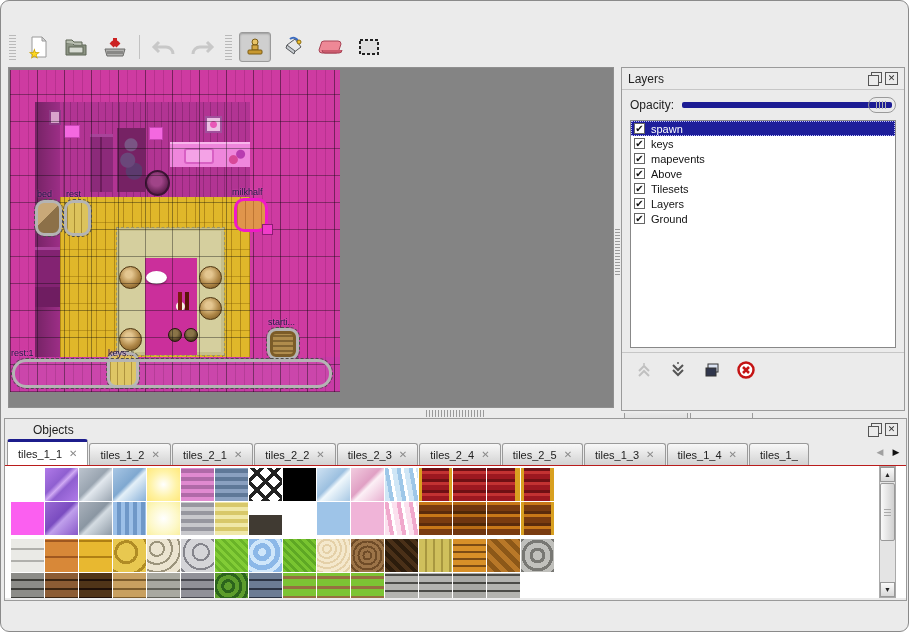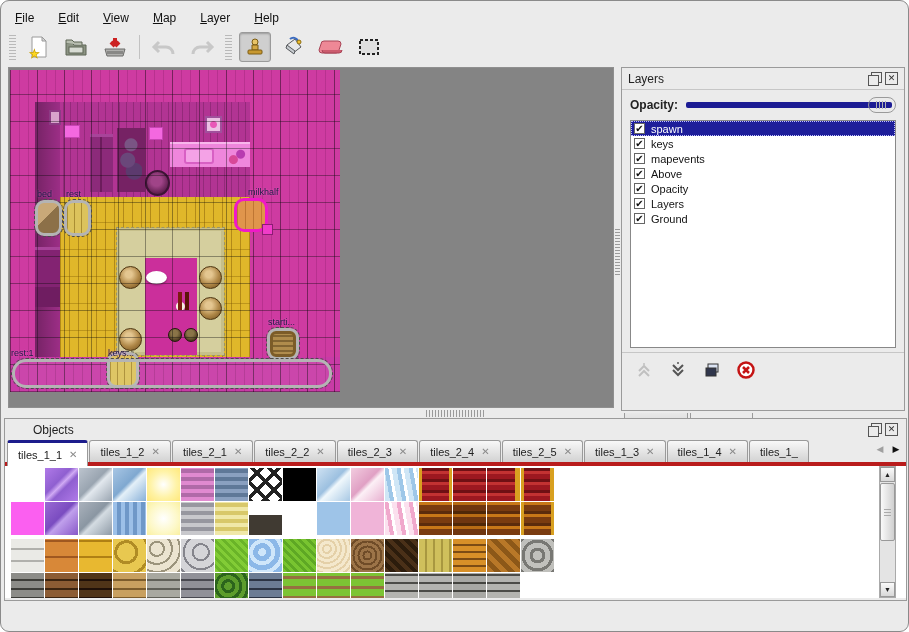--- a/index.html
+++ b/index.html
@@ -98,21 +98,21 @@
   
   .layers-panel{ position:absolute; left:620px; top:66px; width:284px; height:344px;
     background:#ebebeb; border:1px solid #9a9a9a; }
   .panel-title{ height:22px; display:flex; align-items:center; padding:0 6px; font-size:12px; color:#222;
     border-bottom:1px solid #c6c6c6; }
   .panel-title .sp{ flex:1; }
   .wicon{ width:13px; height:13px; margin-left:4px; position:relative; }
   .wicon.float::before{ content:""; position:absolute; left:3px; top:0; width:9px; height:9px; border:1px solid #555; background:#ebebeb; }
   .wicon.float::after{ content:""; position:absolute; left:0; top:3px; width:9px; height:9px; border:1px solid #555; background:#ebebeb; }
   .wicon.close{ border:1px solid #555; font-size:9px; line-height:11px; text-align:center; color:#333; }
-  .opacity-row{ display:flex; align-items:center; padding:6px 8px 4px 8px;font-weight:bold; }
+  .opacity-row{ display:flex; align-items:center; padding:6px 8px 4px 8px; }
   .opacity-label{ font-size:12px; color:#222; margin-right:8px; }
   .slider{ position:relative; flex:1; height:18px; }
   .slider .track{ position:absolute; left:0; right:4px; top:6px; height:6px; background:#1c1c94; border-radius:2px; }
   .slider .thumb{ position:absolute; right:0; top:1px; width:28px; height:16px; border:1px solid #9a9a9a; border-radius:8px;
     background:linear-gradient(#fdfdfd,#dcdcdc);
     background-image:repeating-linear-gradient(90deg,#b0b0b0 0 1px,transparent 1px 3px); background-size:12px 8px;
     background-position:center; background-repeat:no-repeat; }
   .layer-list{ margin:2px 8px; height:228px; background:#fff; border:1px solid #888; overflow:hidden; }
   .layer-row{ display:flex; align-items:center; height:15px; padding-left:3px; font-size:11px; color:#111; }
   .layer-row.selected{ background:#1e1e9a; color:#fff; outline:1px dotted #c0c0ff; outline-offset:-1px; }
@@ -122,22 +122,22 @@
   .lbtn{ width:24px; height:22px; display:flex; align-items:center; justify-content:center; }
   .panel-tabs{ position:absolute; left:2px; bottom:-24px; display:flex; }
   .ptab{ font-size:11px; color:#222; padding:4px 14px; border:1px solid #9a9a9a; border-top:none;
     background:linear-gradient(#e8e8e8,#d0d0d0); border-radius:0 0 3px 3px; margin-right:2px; }
   .ptab.active{ background:#ebebeb; border-bottom:3px solid #1c1c8c; padding-bottom:2px; }
 
   
   .tilesets-panel{ position:absolute; left:3px; top:417px; width:903px; height:183px;
     background:#ebebeb; border:1px solid #9a9a9a; }
   .ts-title{ height:21px; display:flex; align-items:center; padding:0 8px 0 28px; font-size:12px; color:#222; }
-  .ts-tabs{ position:relative; height:26px; display:flex; padding-left:2px;
-    border-bottom:4px solid #b91c1c; }
+  .ts-tabs{ position:relative; height:26px; display:flex; align-items:flex-end; padding-left:2px;
+    border-bottom:1px solid #b91c1c; }
   .ttab{ display:flex; align-items:center; gap:7px; font-size:11px; color:#222; height:22px; padding:0 10px;
     background:linear-gradient(#f8f8f8,#d2d2d2); border:1px solid #9a9a9a; border-bottom:none;
     border-radius:3px 3px 0 0; margin-right:1px; white-space:nowrap; overflow:hidden; }
   .ttab.active{ height:26px; background:#fff; border-top:3px solid #1c1c8c; }
   .tabx{ font-size:10px; color:#8a8a8a; }
   .tab-scroll{ position:absolute; right:2px; bottom:2px; display:flex; }
   .tsb{ width:16px; height:22px; display:flex; align-items:center; justify-content:center; font-size:9px; }
   .tsb.left{ color:#a0a0a0; }
   .tsb.right{ color:#111; background:#ebebeb; }
   .ts-content{ position:relative; height:132px; background:#fff; overflow:hidden; }
@@ -160,28 +160,20 @@
   .zoom-label{ font-size:12px; color:#111; margin-right:34px; }
   .resize-grip{ position:absolute; right:2px; bottom:2px; width:16px; height:16px;
     background:repeating-linear-gradient(135deg,transparent 0 3px,#bbb 3px 4px);
     clip-path:polygon(100% 0,100% 100%,0 100%); }
 </style>
 </head>
 <body>
 
 <div class="window">
 
-  <div class="menubar">
-      <span class="menu-item">File</span>
-      <span class="menu-item">Edit</span>
-      <span class="menu-item">View</span>
-      <span class="menu-item">Map</span>
-      <span class="menu-item">Layer</span>
-      <span class="menu-item">Help</span>
-    </div>
 
   <div class="toolbar">
     <div class="grip"></div>
     <div class="tbtn">
       <span>
         <svg width="24" height="24" viewBox="0 0 24 24">
           <path d="M5 2 h10 l4 4 v16 h-14 z" fill="#fff" stroke="#9a9a9a"></path>
           <path d="M15 2 l4 4 h-4 z" fill="#d8d8d8" stroke="#9a9a9a"></path>
           <text x="2" y="23" font-size="12" fill="#ffd820" stroke="#c8a000" stroke-width="0.6">★</text>
         </svg>
@@ -291,21 +283,21 @@
       <div class="mobj mobj-fill-bed" style="left:25px;top:130px;width:27px;height:36px;"></div>
       <div class="mobj mobj-fill-planks" style="left:54px;top:130px;width:27px;height:36px;"></div>
       <div class="mobj sel mobj-fill-milk" style="left:224px;top:128px;width:34px;height:34px;"></div>
       <div class="mz m-handle"></div>
       <div class="mobj mobj-fill-basket" style="left:257px;top:258px;width:32px;height:32px;"></div>
       <div class="mobj mobj-fill-planks" style="left:97px;top:282px;width:32px;height:36px;"></div>
       <div class="mobj" style="left:2px;top:289px;width:320px;height:29px;border-radius:14px;"></div>
 
       <div class="mlabel" style="left:27px;top:119px;">bed</div>
       <div class="mlabel" style="left:56px;top:119px;">rest</div>
-      <div class="mlabel" style="left:238px;top:117px;">milkhalf</div>
+      <div class="mlabel" style="left:222px;top:117px;">milkhalf</div>
       <div class="mlabel" style="left:258px;top:247px;">starti...</div>
       <div class="mlabel" style="left:98px;top:278px;">keys...</div>
       <div class="mlabel" style="left:1px;top:278px;">rest:1</div>
     </div>
   </div>
 
   <div class="v-splitter">
       <div class="handle"></div>
     </div>
   <div class="h-splitter">
@@ -338,21 +330,21 @@
         <div class="layer-row">
           <span class="checkbox">✔</span>
           <span>mapevents</span>
         </div>
         <div class="layer-row">
           <span class="checkbox">✔</span>
           <span>Above</span>
         </div>
         <div class="layer-row">
           <span class="checkbox">✔</span>
-          <span>Opacity</span>
+          <span>Tilesets</span>
         </div>
         <div class="layer-row">
           <span class="checkbox">✔</span>
           <span>Layers</span>
         </div>
         <div class="layer-row">
           <span class="checkbox">✔</span>
           <span>Ground</span>
         </div>
       </div>

